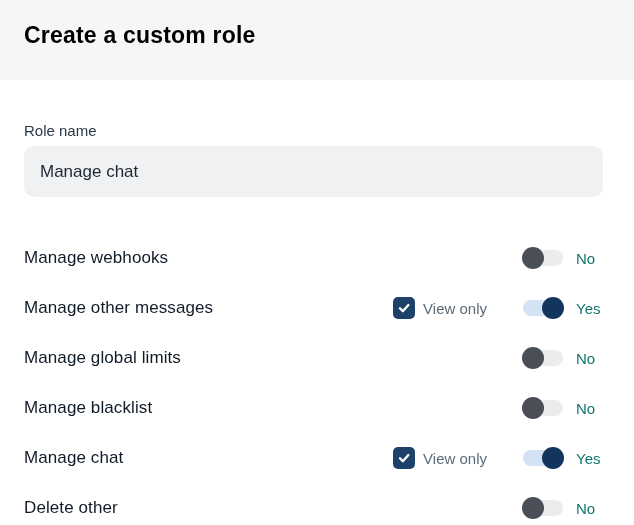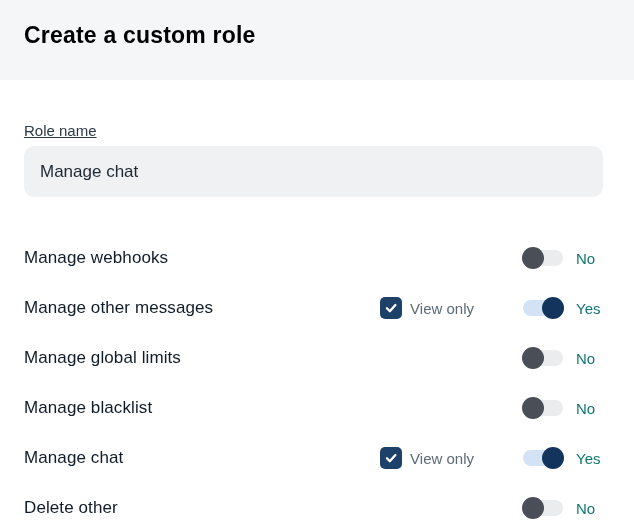--- a/index.html
+++ b/index.html
@@ -27,21 +27,20 @@
   }
 
   
   .dialog-body { padding: 0 31px 0 24px; }
 
   .field-label {
     margin-top: 42px;
     font-size: 15px;
     color: #2a3947;
     line-height: 18px;
-    text-decoration: underline;
   }
   .text-input {
     display: block;
     margin-top: 6px;
     width: 100%;
     height: 51px;
     background: #f0f1f2;
     border: none;
     outline: none;
     border-radius: 10px;
@@ -63,21 +62,21 @@
     flex: 1;
     font-size: 17px;
     color: #111c29;
     letter-spacing: 0.1px;
   }
 
   
   .viewonly-group {
     display: flex;
     align-items: center;
-    margin-right: 33px;
+    margin-right: 20px;
   }
   .checkbox {
     width: 22px;
     height: 22px;
     border-radius: 5px;
     background: #1d4169;
     display: flex;
     align-items: center;
     justify-content: center;
     cursor: pointer;

